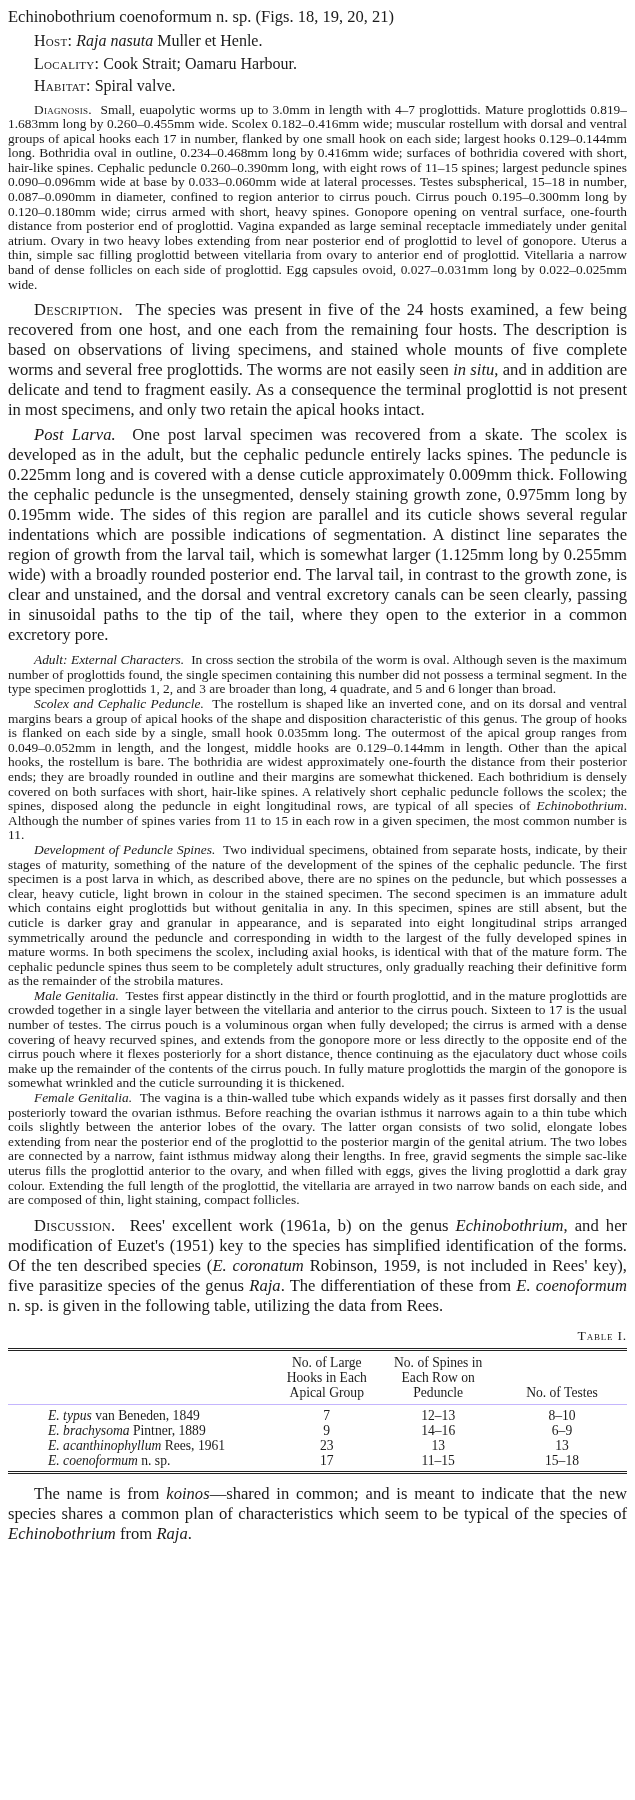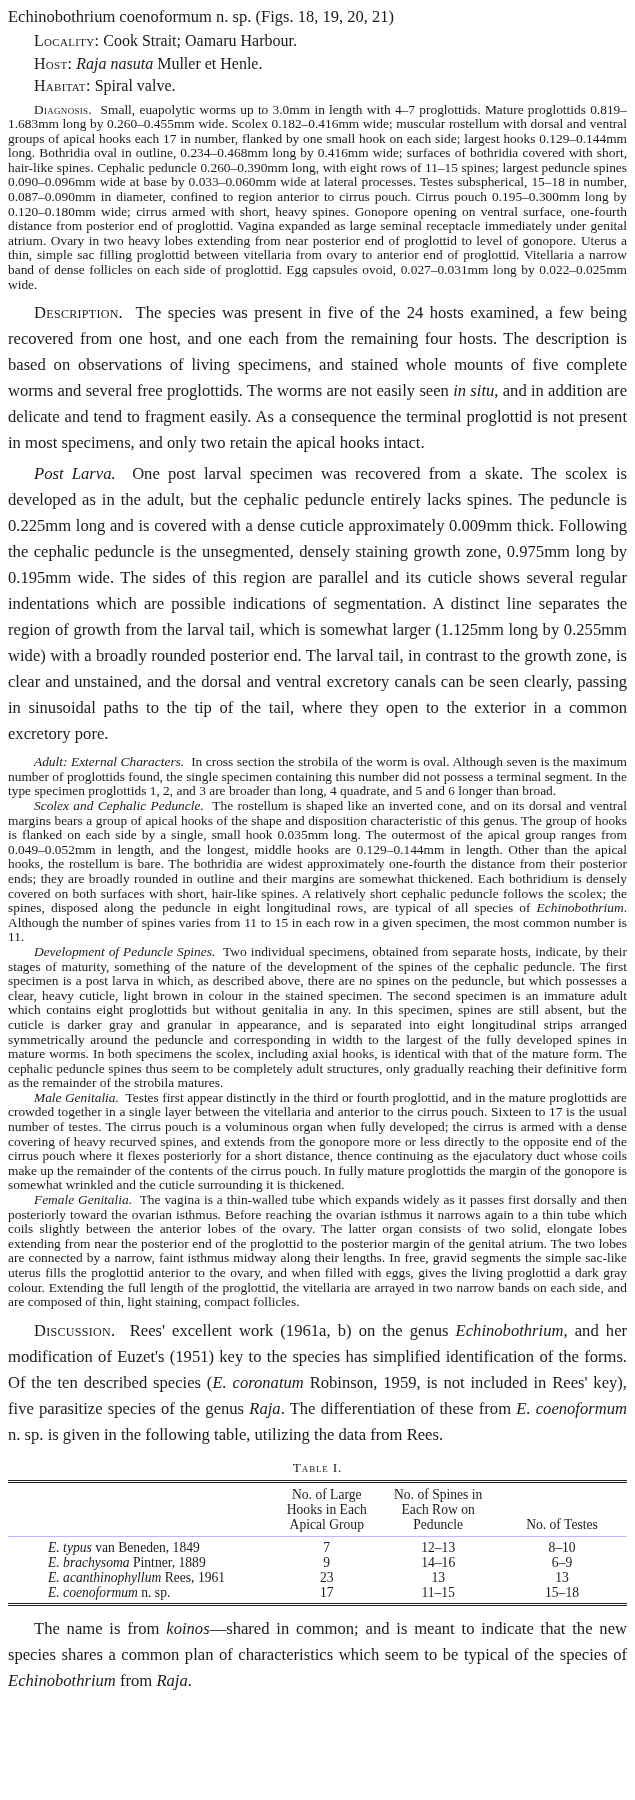--- a/index.html
+++ b/index.html
@@ -10,28 +10,28 @@
   }
   .page { position: relative; padding: 6px 8px 0 8px; font-family: Liberation Serif, serif; }
   .title { font-size: 16.5px; line-height: 22px; margin: 0 0 2px 0; }
   .meta { font-size: 16px; line-height: 22.5px; margin: 0 0 0 26px; }
   .sc { font-variant: small-caps; letter-spacing: 0.3px; }
   .small {
     font-size: 13.4px; line-height: 14.6px; text-align: justify;
     margin: 0; text-indent: 26px;
   }
   .large {
-    font-size: 16.6px; line-height: 26px; text-align: justify;
+    font-size: 16.6px; line-height: 20px; text-align: justify;
     margin: 0; text-indent: 26px;
   }
   .gap-s { height: 5px; }
   .gap-m { height: 8px; }
   .gap-l { height: 10px; }
   i { font-style: italic; }
-  .table-caption { text-align: center; font-size: 13.5px; font-variant: small-caps; letter-spacing: 0.8px; margin: 12px 0 4px 0; }
+  .table-caption { text-align: right; font-size: 13.5px; font-variant: small-caps; letter-spacing: 0.8px; margin: 12px 0 4px 0; }
   table { width: 100%; border-collapse: collapse; font-size: 13.6px; line-height: 15px; }
   thead tr.rule-top td { border-top: 3px double #222; height: 0; padding: 0; }
   th { font-weight: normal; text-align: center; vertical-align: bottom; padding: 4px 2px 4px 2px; border-bottom: 1px solid #c4b5fd; }
   td { padding: 0 2px; }
   td.species { padding-left: 40px; text-align: left; }
   td.num { text-align: center; }
   tbody tr:last-child td { padding-bottom: 3px; }
   tfoot td { border-top: 3px double #222; height: 0; padding: 0; }
   .col1 { width: 43%; }
   .col2 { width: 17%; }
@@ -43,27 +43,27 @@
 
 <div class="page">
 
   <div class="title">
     <span>Echinobothrium coenoformum</span>
     <span>n. sp.</span>
     <span>(Figs. 18, 19, 20, 21)</span>
   </div>
 
   <div class="meta">
-    <span class="sc">Locality:</span>
-    <span>Cook Strait; Oamaru Harbour.</span>
-  </div>
-  <div class="meta">
     <span class="sc">Host:</span>
     <i>Raja nasuta</i>
     <span>Muller et Henle.</span>
+  </div>
+  <div class="meta">
+    <span class="sc">Locality:</span>
+    <span>Cook Strait; Oamaru Harbour.</span>
   </div>
   <div class="meta">
     <span class="sc">Habitat:</span>
     <span>Spiral valve.</span>
   </div>
 
   <div class="gap-s"></div>
 
   <p class="small">
     <span class="sc">Diagnosis.</span>&nbsp;

